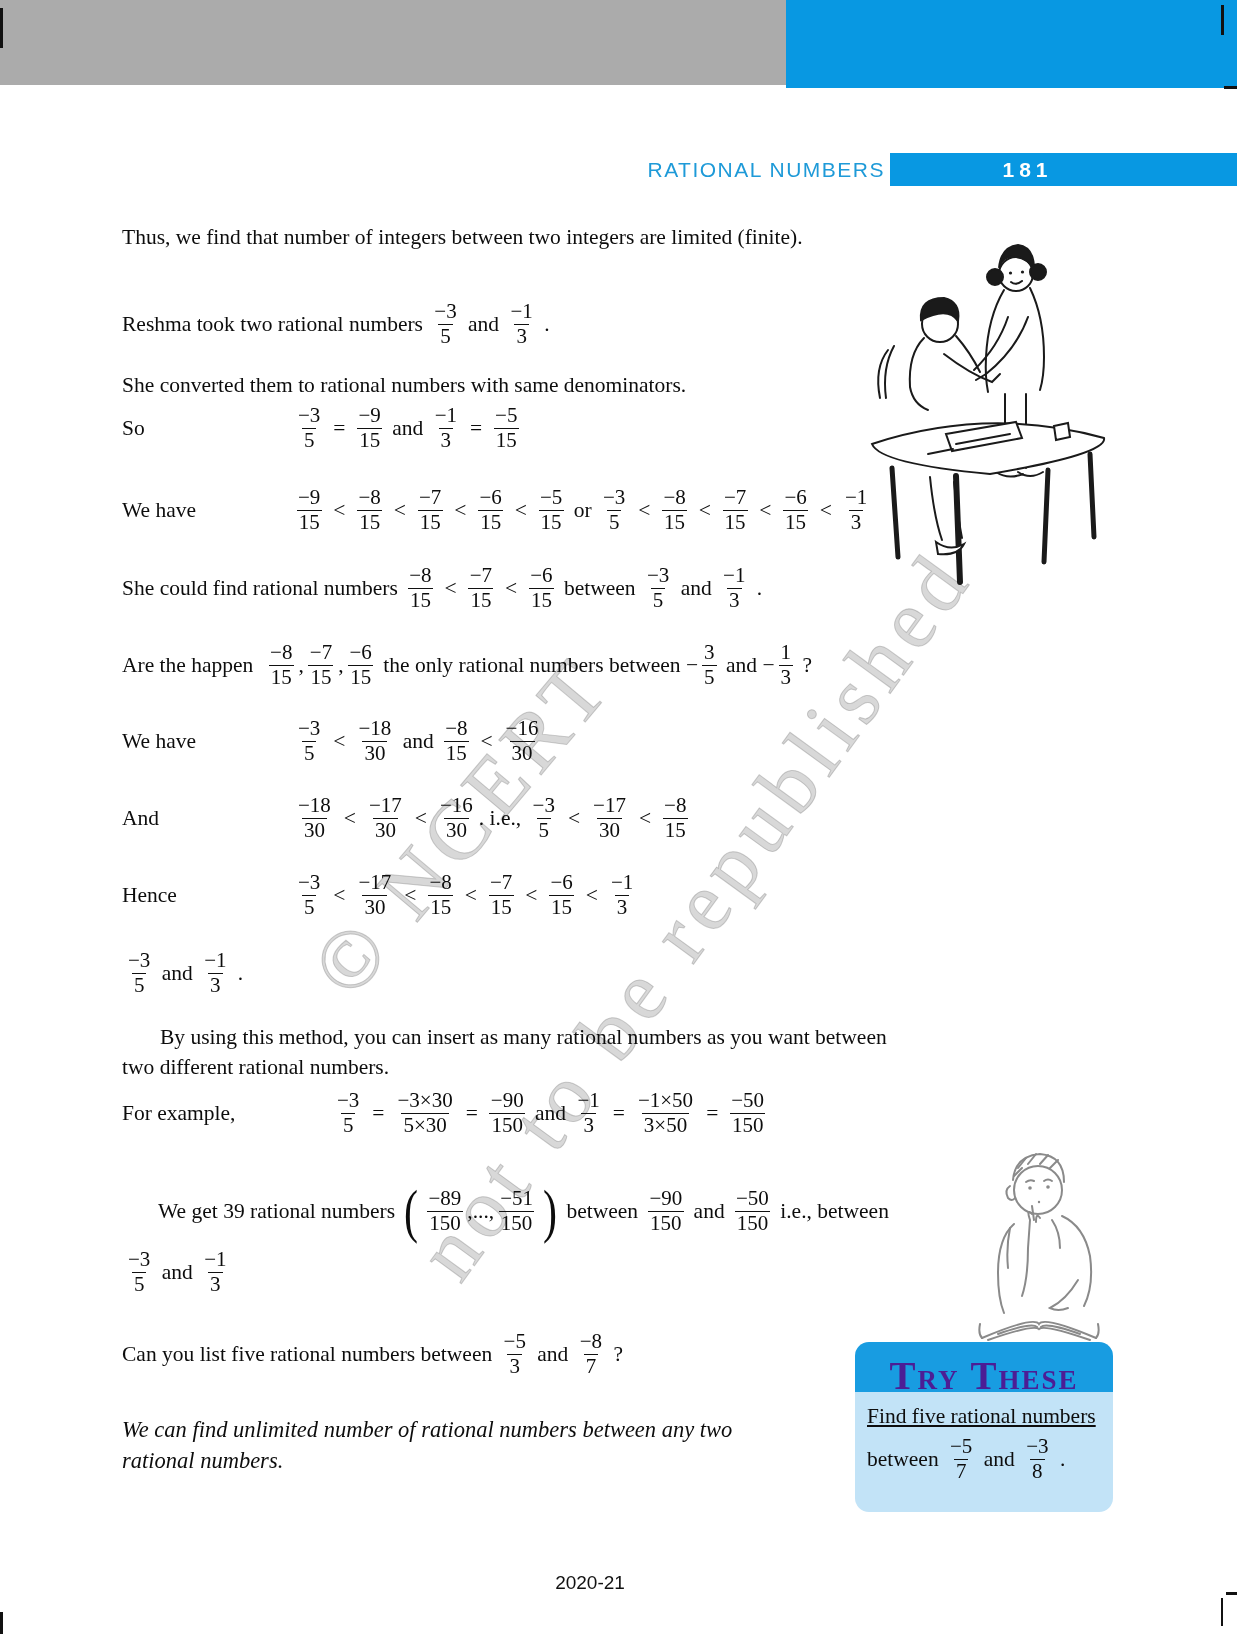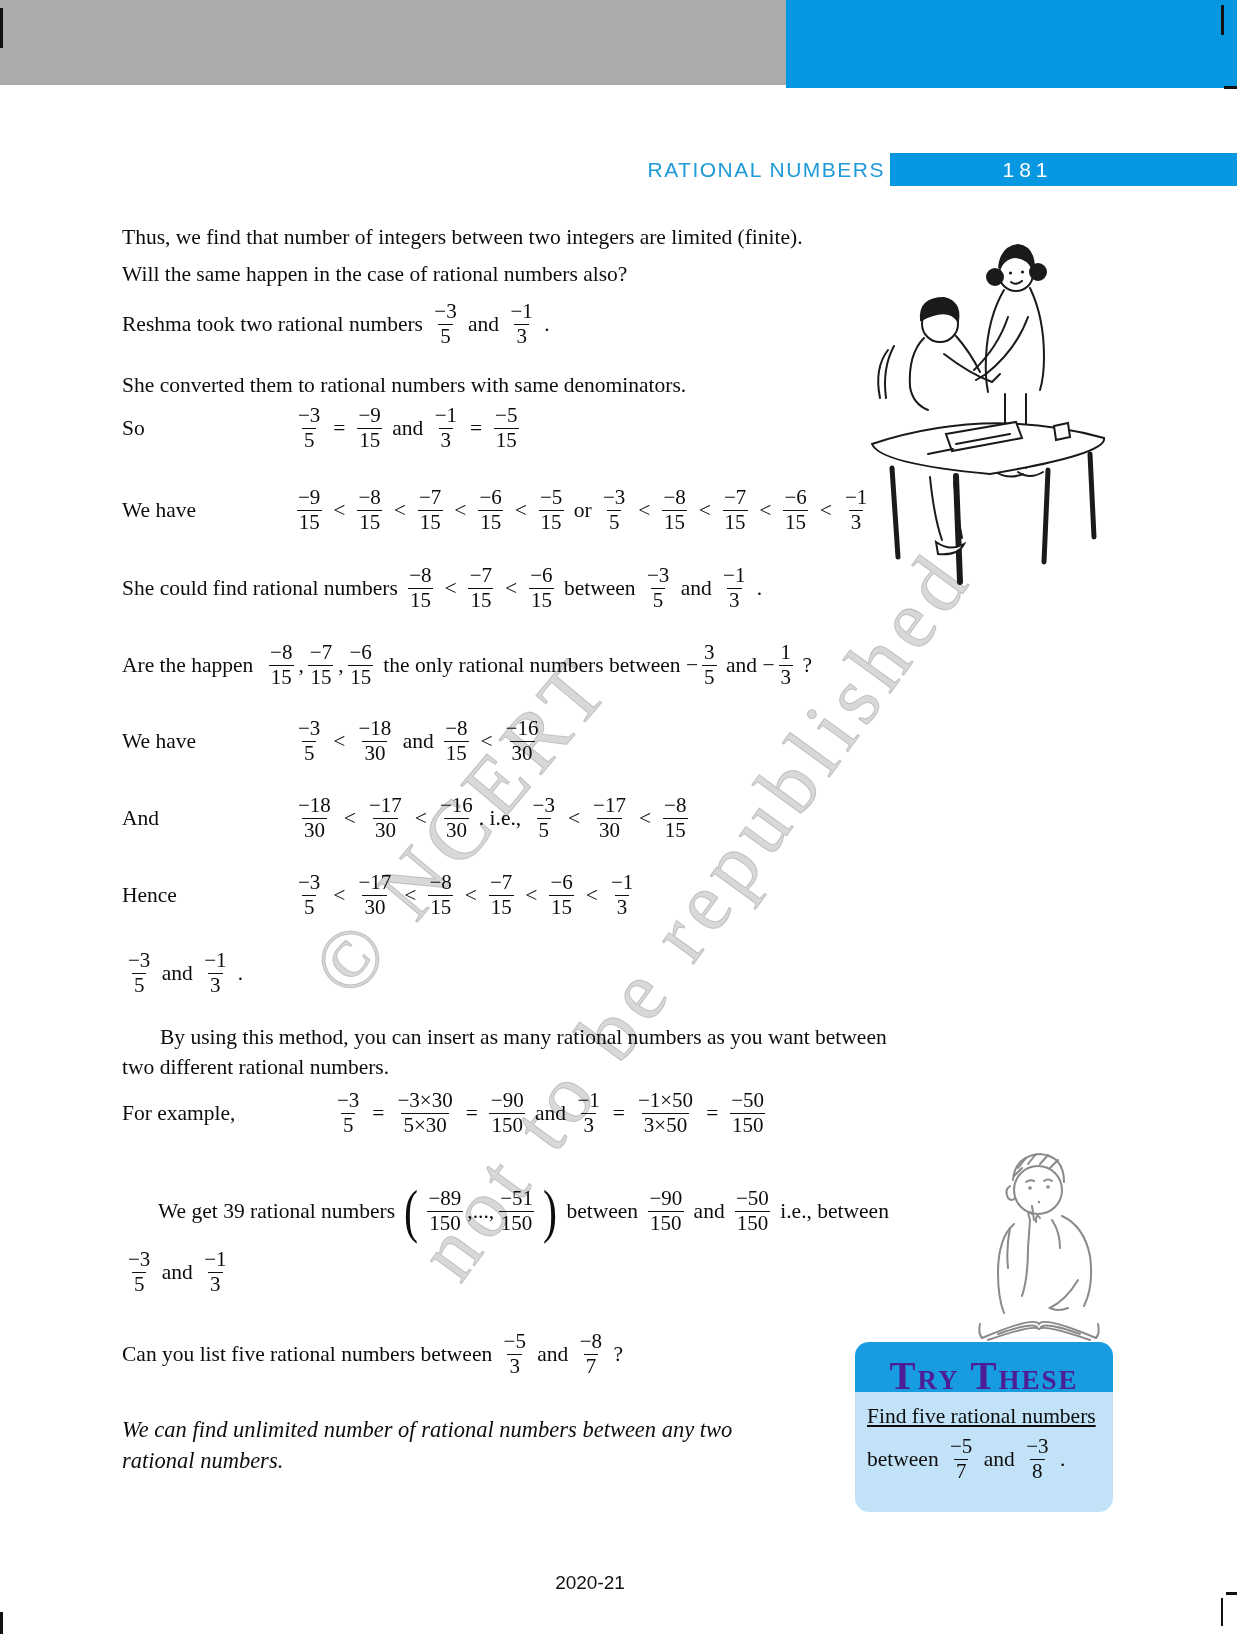--- a/index.html
+++ b/index.html
@@ -10,21 +10,21 @@
   .bar-gray{left:0;top:0;width:786px;height:85px;background:#ababab;}
   .bar-blue{left:786px;top:0;width:451px;height:88px;background:#0898e2;}
   
   .crop{background:#111;}
   
   .chapter{top:158px;right:352px;font-family:"Liberation Sans",sans-serif;
            font-size:21px;letter-spacing:1.5px;color:#1e9ad8;font-weight:400;}
   .pagebox{left:890px;top:153px;width:347px;height:33px;background:#0898e2;color:#fff;
            display:flex;align-items:center;justify-content:center;box-sizing:border-box;
            padding-right:72px;font-family:"Liberation Sans",sans-serif;font-size:21px;
-           letter-spacing:5px;font-weight:normal;}
+           letter-spacing:5px;font-weight:bold;}
   
   .para{font-size:21.5px;line-height:1.4;}
   .mrow{display:flex;align-items:center;font-size:21.5px;}
   .rowlabel{width:170px;flex:0 0 170px;}
   .frac{display:inline-flex;flex-direction:column;align-items:center;line-height:1.12;
         margin:0 4px;text-align:center;font-size:21px;}
   .frac .den{border-top:1.6px solid #111;padding:0 2px;}
   .frac .num{padding:0 2px;}
   .mop{margin:0 7px;}
   .mtext{white-space:pre;}
@@ -125,21 +125,20 @@
     <path d="M110,88 Q132,98 138,128 Q142,158 132,178"></path>
     <path d="M100,92 Q108,104 108,120 M58,100 Q54,120 56,140"></path>
     <path d="M126,152 Q114,172 98,180 Q106,184 116,180"></path>
     <path d="M30,210 Q82,188 87,196 Q92,188 144,210"></path>
     <path d="M36,212 Q82,196 87,201 Q92,196 138,212"></path>
     <path d="M46,206 Q80,194 85,199 M128,206 Q94,194 89,199"></path>
     <path d="M28,196 Q26,206 30,210 M146,196 Q148,206 144,210"></path>
   </svg>
 
   <div class="abs para" style="left:122px;top:222px;width:740px;">Thus, we find that number of integers between two integers are limited (finite).</div>
-  <div class="abs para" style="left:122px;top:259px;width:740px;">Will the same happen in the case of rational numbers also?</div>
 
   <div class="abs mrow" style="left:122px;top:300px;">
       <span class="mtext">Reshma took two rational numbers </span>
       <span class="frac">
         <span class="num">−3</span>
         <span class="den">5</span>
       </span>
       <span class="mtext"> and </span>
       <span class="frac">
         <span class="num">−1</span>

